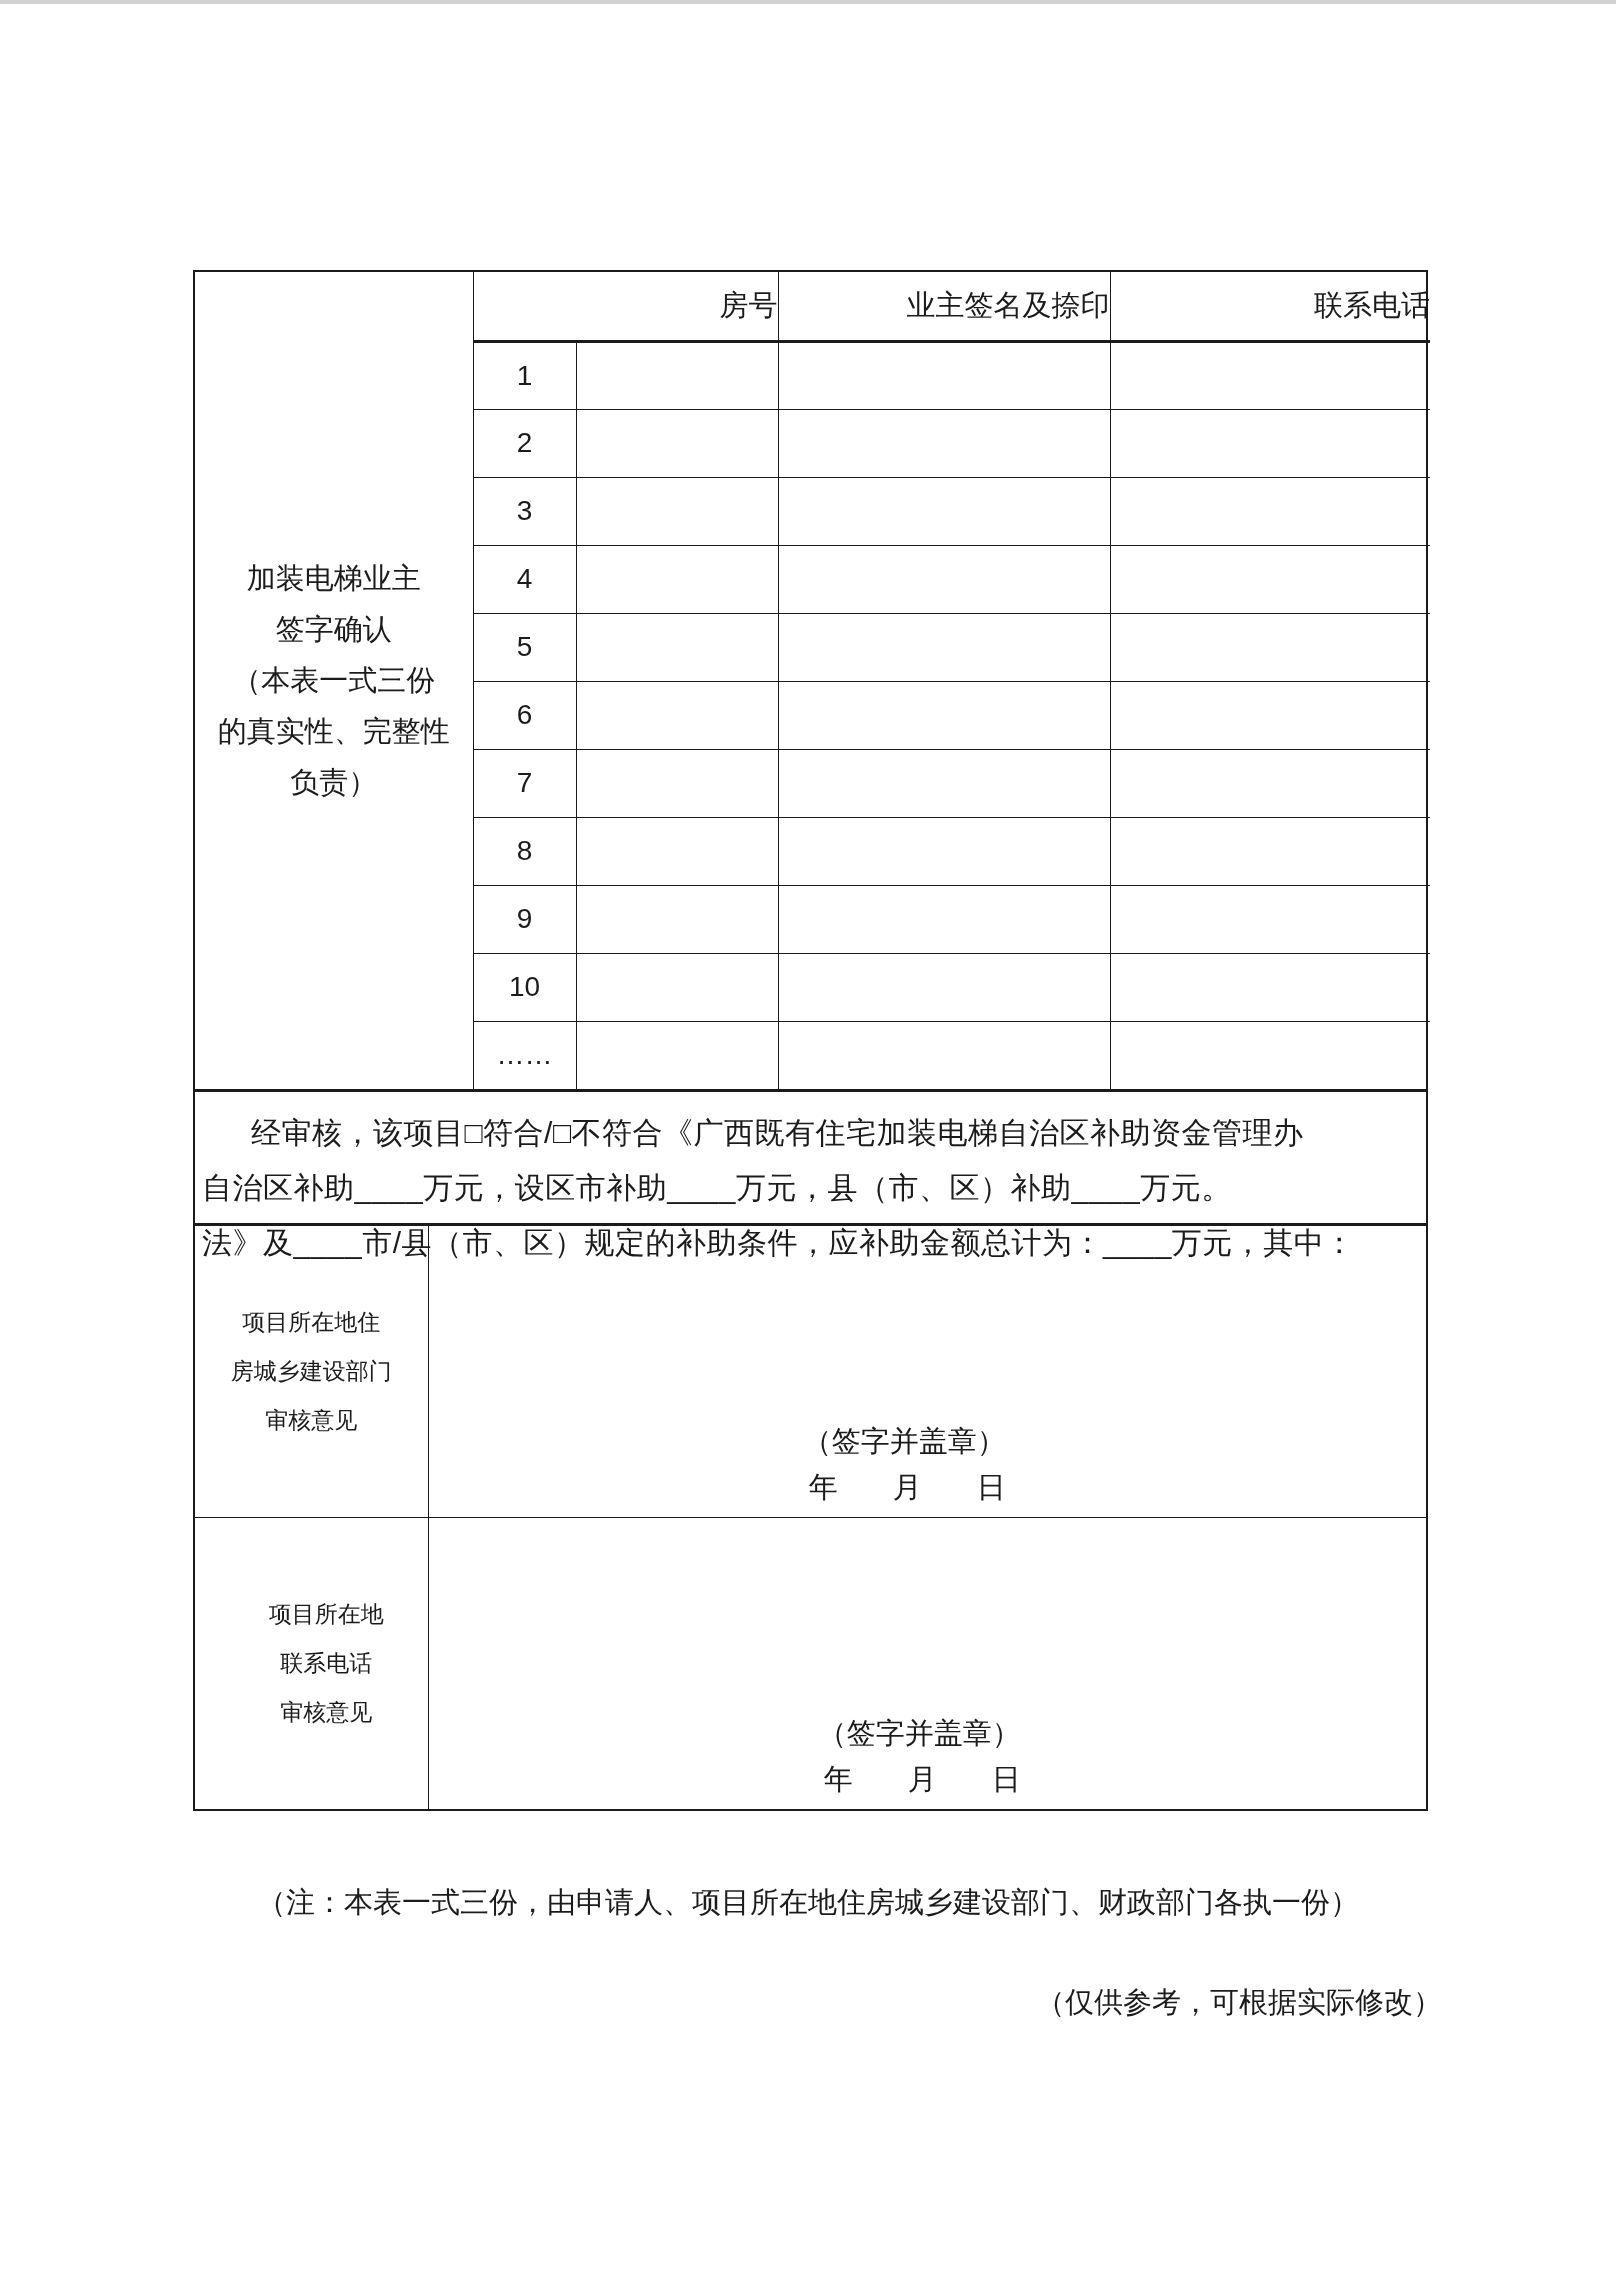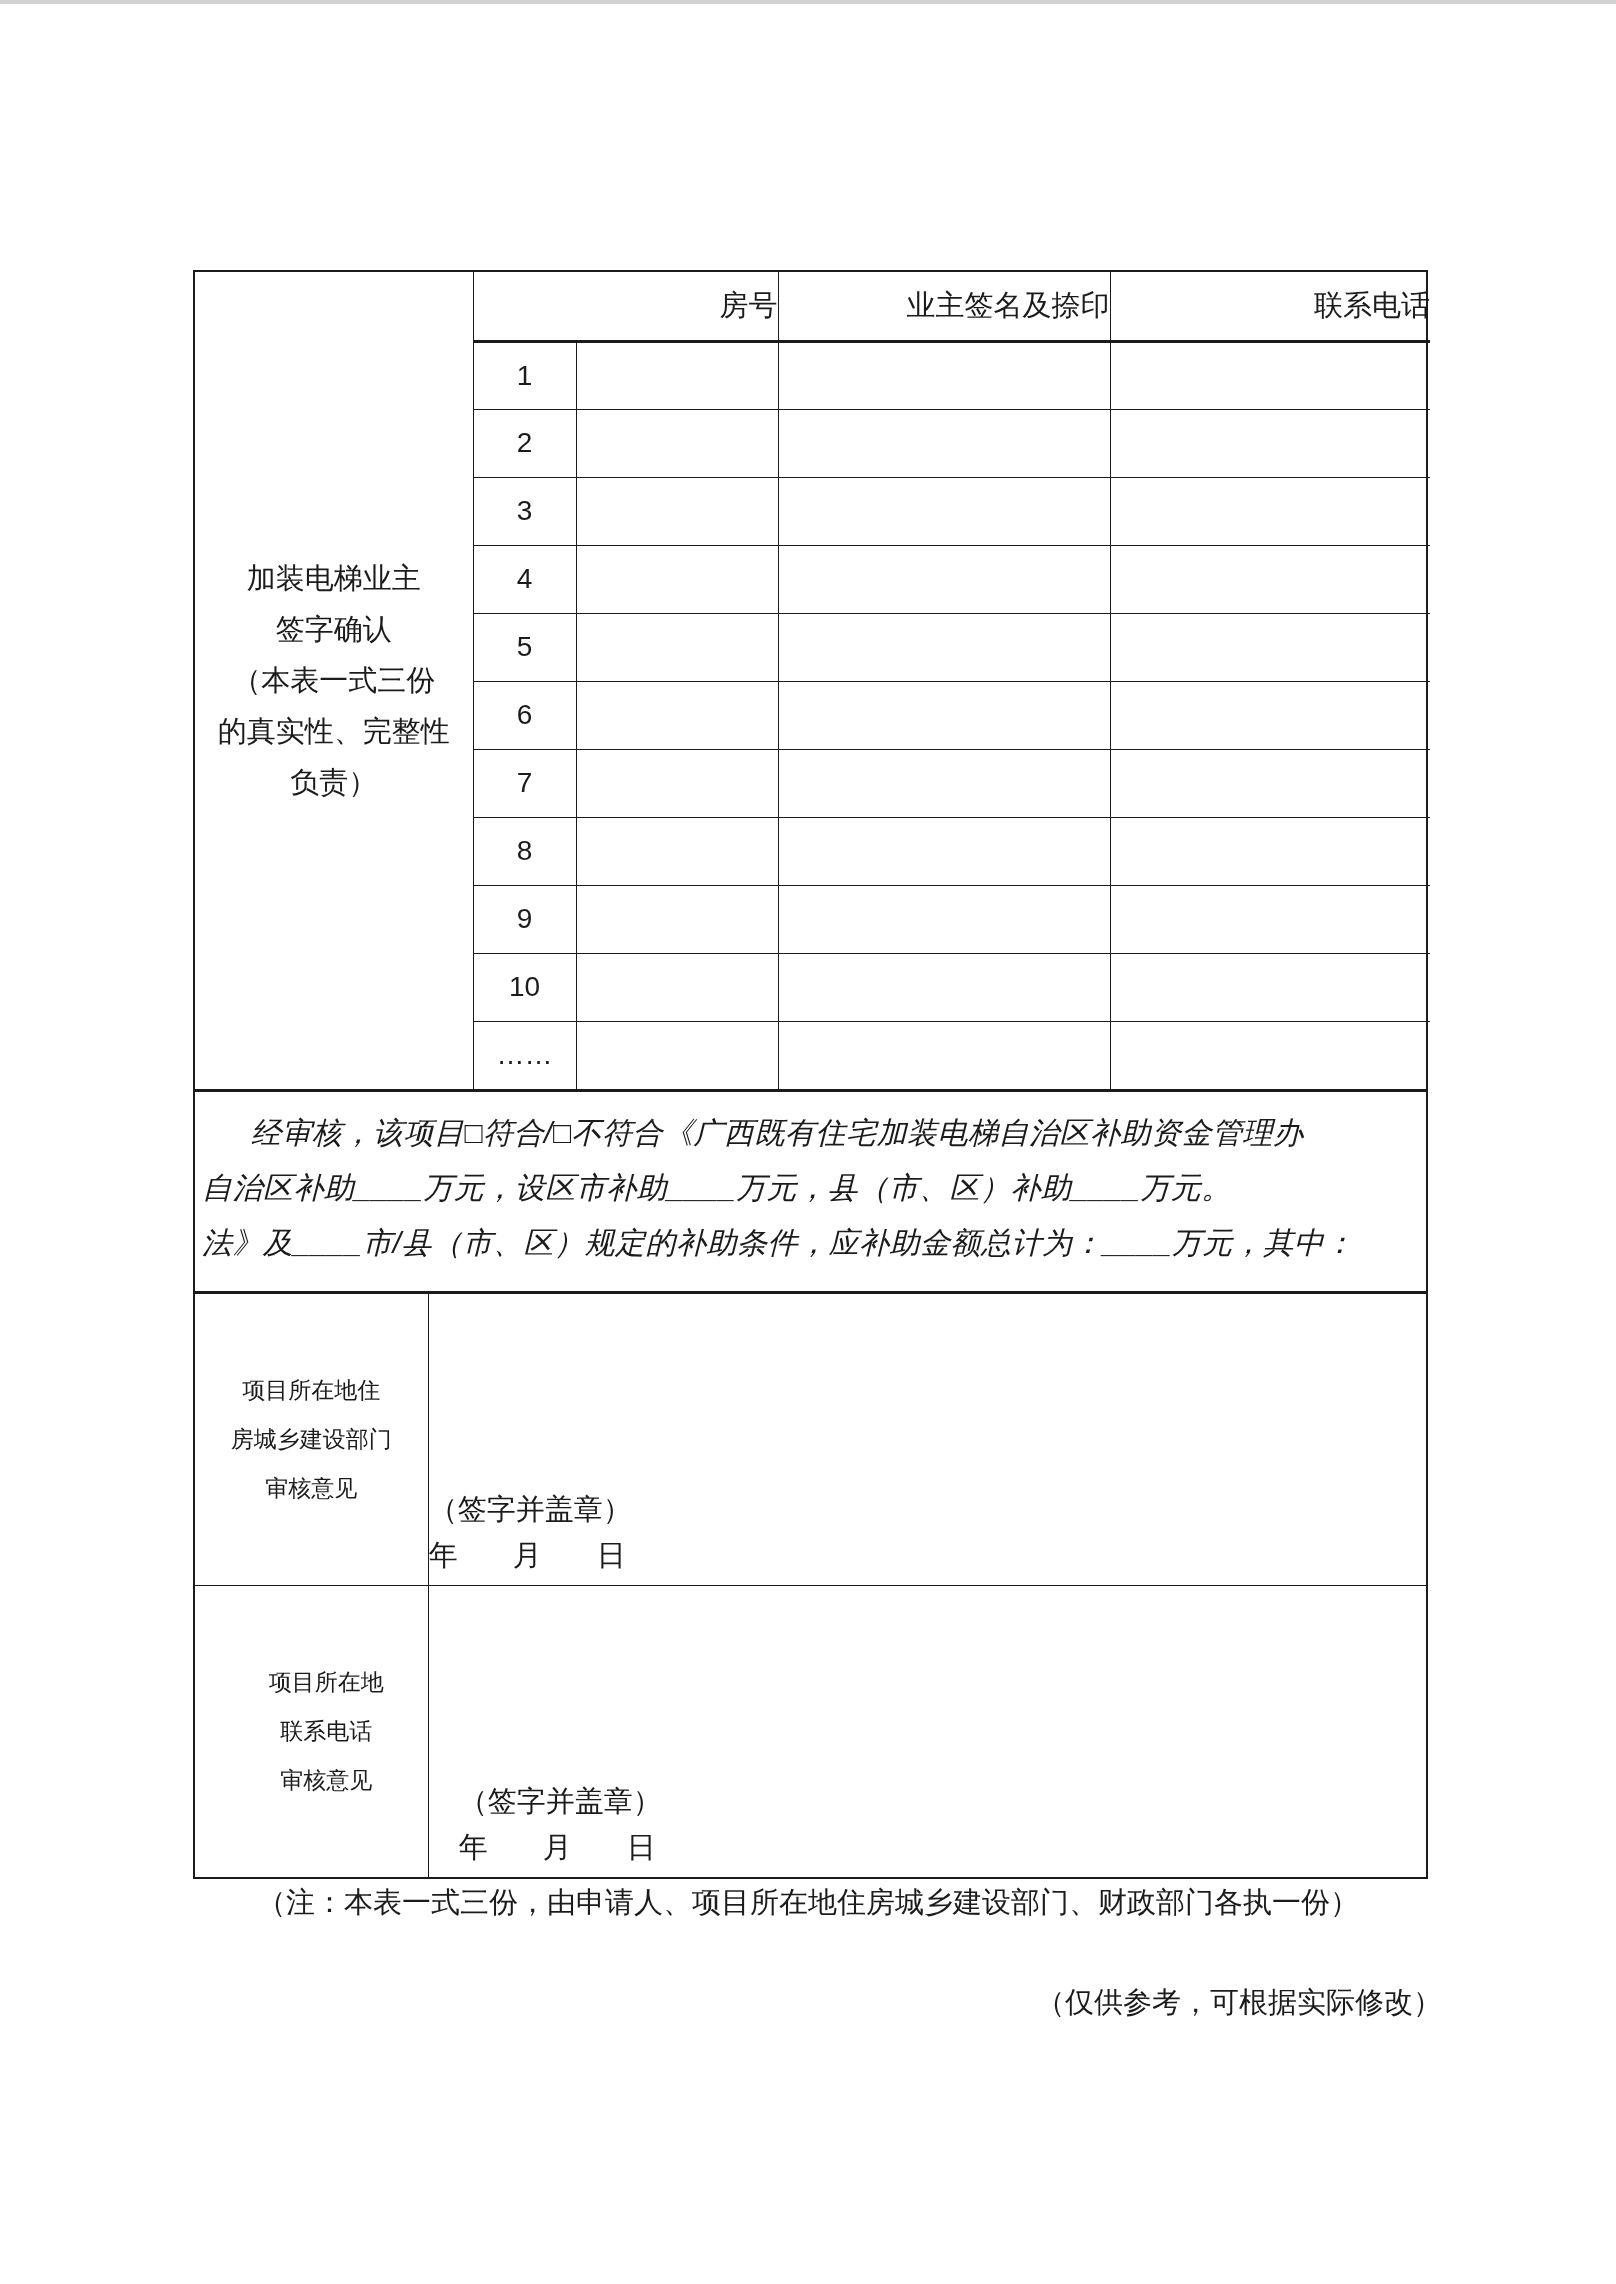--- a/index.html
+++ b/index.html
@@ -47,41 +47,40 @@
   .sig-row .num-cell {
     text-align: center; vertical-align: middle;
     font-size: 28px;
   }
   .sig-row .col-phone { border-right: none; }
   .sig-table tbody tr:last-child td { border-bottom: none; }
 
   
   .paragraph {
     border-top: 3.5px solid var(--ink);
-    height: 202px;
+    height: 134px;
     padding: 13px 14px 0 7px;
     font-size: 30px;
     line-height: 55px;
     letter-spacing: 0.5px;
-    font-style: italic;
   }
   .paragraph .pline-indent { text-indent: 49px; }
 
   
   .dept-table tr:first-child > * { border-top: 3.5px solid var(--ink); }
   .dept-table tr:last-child > * { border-bottom: none; padding-left: 30px; }
   .dept-table .dept-label {
     border-left: none;
     text-align: center; vertical-align: middle;
     font-size: 23px; line-height: 49px;
   }
   .dept-table .opinion-cell {
     border-right: none;
     vertical-align: bottom;
-    text-align: left;
+    text-align: center;
     font-size: 29px;
     line-height: 46px;
     padding: 0 40px 7px 0;
   }
   .dept-table tr.housing-row > * { height: 293px; }
   .dept-table tr.finance-row > * { height: 291px; }
   .date-line span.gap { margin-left: 55px; }
   .sign-hint { padding-right: 6px; }
 
   

